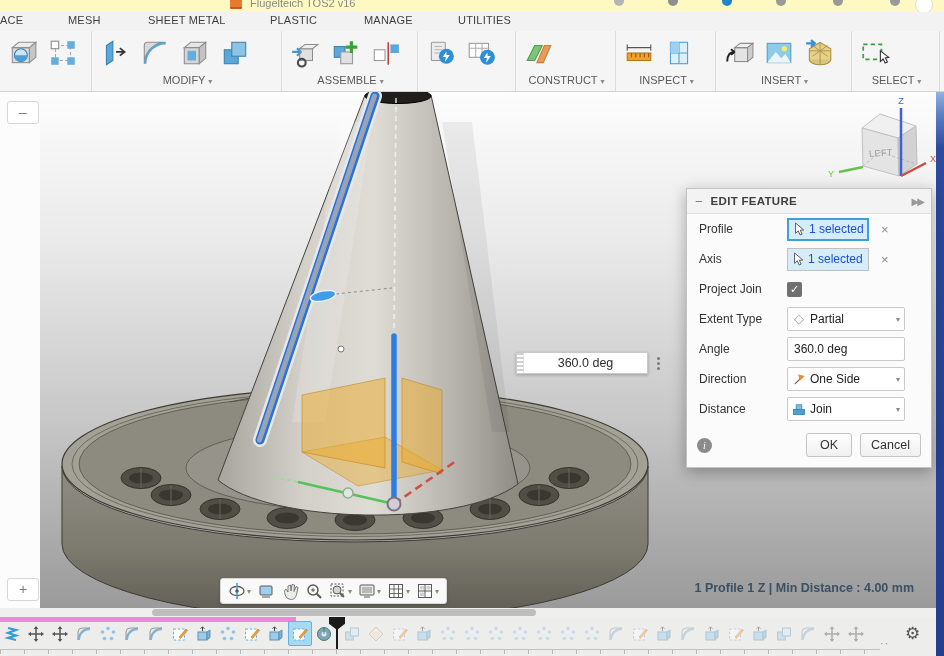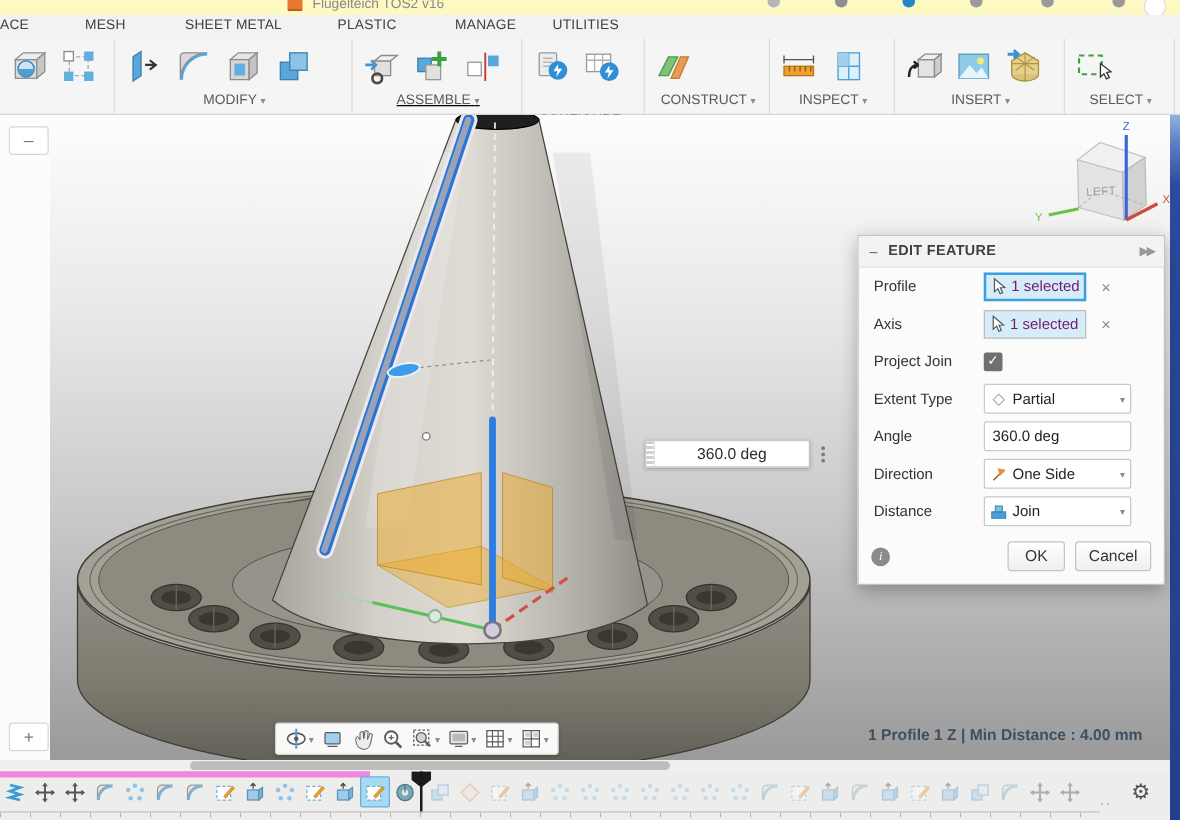--- a/index.html
+++ b/index.html
@@ -61,21 +61,21 @@
   #dlg-header { height:25px; display:flex; align-items:center; padding:0 8px; background:#f4f3f3; border-bottom:1px solid #e0e0e0; }
   #dlg-collapse { color:#777; font-size:13px; margin-right:8px; }
   #dlg-title { flex:1; font-size:11.5px; font-weight:bold; letter-spacing:.3px; color:#3f3f3f; }
   #dlg-more { color:#999; font-size:10px; letter-spacing:-2px; }
   .dlg-row { display:flex; align-items:center; height:30px; padding:0 10px 0 12px; }
   .dlg-label { width:88px; font-size:12px; color:#333; }
   .sel-btn { display:flex; align-items:center; gap:4px; width:82px; height:23px; background:#d6ecf8; border:1px solid #c0c0c0;
              padding:0 4px; }
   .sel-btn.active { border:2px solid #3da0dc; }
   .sel-btn svg { width:12px; height:14px; flex:none; }
-  .sel-val { font-size:12px; color:#701a75; white-space:nowrap; }
+  .sel-val { font-size:12px; color:#1d4ed8; white-space:nowrap; }
   .clear-x { margin-left:12px; color:#8a8a8a; font-size:13px; }
   .checkbox { width:15px; height:15px; background:#707070; border-radius:2px; color:#fff; font-size:11px;
               line-height:15px; text-align:center; }
   .dropdown { display:flex; align-items:center; width:118px; height:24px; background:#fff; border:1px solid #c9c9c9;
               border-radius:2px; padding:0 4px; gap:4px; }
   .dropdown .dd-val { flex:1; font-size:12px; color:#222; white-space:nowrap; }
   .dd-ico { width:14px; height:14px; display:flex; align-items:center; justify-content:center; flex:none; }
   .dd-ico svg { width:14px; height:14px; }
   .diamond-glyph { color:#8aa0ad; font-size:13px; line-height:14px; }
   .textfield { width:118px; height:24px; background:#fff; border:1px solid #c9c9c9; border-radius:2px;
@@ -121,21 +121,21 @@
     <span class="mini-ico" style="left:890px;background:#9a9a9a"></span>
     <span class="mini-ico" style="left:915px;width:18px;height:18px;background:#fff;border:1px solid #ddd"></span>
   </div>
 
   <div id="tabs-row">
       <div class="tab" style="left: 0px;">ACE</div>
       <div class="tab" style="left: 68px;">MESH</div>
       <div class="tab" style="left: 148px;">SHEET METAL</div>
       <div class="tab" style="left: 270px;">PLASTIC</div>
       <div class="tab" style="left: 364px;">MANAGE</div>
-      <div class="tab" style="left: 442px;">UTILITIES</div>
+      <div class="tab" style="left: 458px;">UTILITIES</div>
     </div>
 
   <div id="toolbar">
       <div class="tb-group" style="width: 92px;">
         <div class="tb-icons">
           <div class="tb-btn">
             <svg viewBox="0 0 28 28" xmlns="http://www.w3.org/2000/svg">
               <rect x="4" y="9" width="16" height="14" fill="#dcdcdc" stroke="#909090"></rect>
               <path d="M4 9 L10 4 L26 4 L20 9 Z" fill="#ececec" stroke="#909090"></path>
               <path d="M20 23 L26 18 L26 4 L20 9 Z" fill="#c6c6c6" stroke="#909090"></path>
@@ -178,21 +178,21 @@
           </div>
           <div class="tb-btn">
             <svg viewBox="0 0 28 28" xmlns="http://www.w3.org/2000/svg">
               <rect x="4" y="11" width="13" height="13" fill="#5aa7dc" stroke="#3b82ac"></rect>
               <rect x="11" y="4" width="13" height="13" fill="#8cc4e8" stroke="#3b82ac"></rect>
             </svg>
           </div>
         </div>
         <div class="tb-label"><span>MODIFY</span> <span class="caret">▾</span></div>
       </div>
-      <div class="tb-group" style="width: 136px; text-decoration: underline;">
+      <div class="tb-group" style="width: 136px;">
         <div class="tb-icons">
           <div class="tb-btn">
             <svg viewBox="0 0 28 28" xmlns="http://www.w3.org/2000/svg">
               <rect x="9" y="10" width="12" height="11" fill="#e0e0e0" stroke="#8d8d8d"></rect>
               <path d="M9 10 L14 6 H26 L21 10 Z" fill="#efefef" stroke="#8d8d8d"></path>
               <path d="M2 13 h8 M6.5 9.5 L10 13 L6.5 16.5" stroke="#4b93c9" stroke-width="2" fill="none"></path>
               <circle cx="11" cy="23" r="3.6" fill="none" stroke="#4a4a4a" stroke-width="2"></circle>
             </svg>
           </div>
           <div class="tb-btn">

